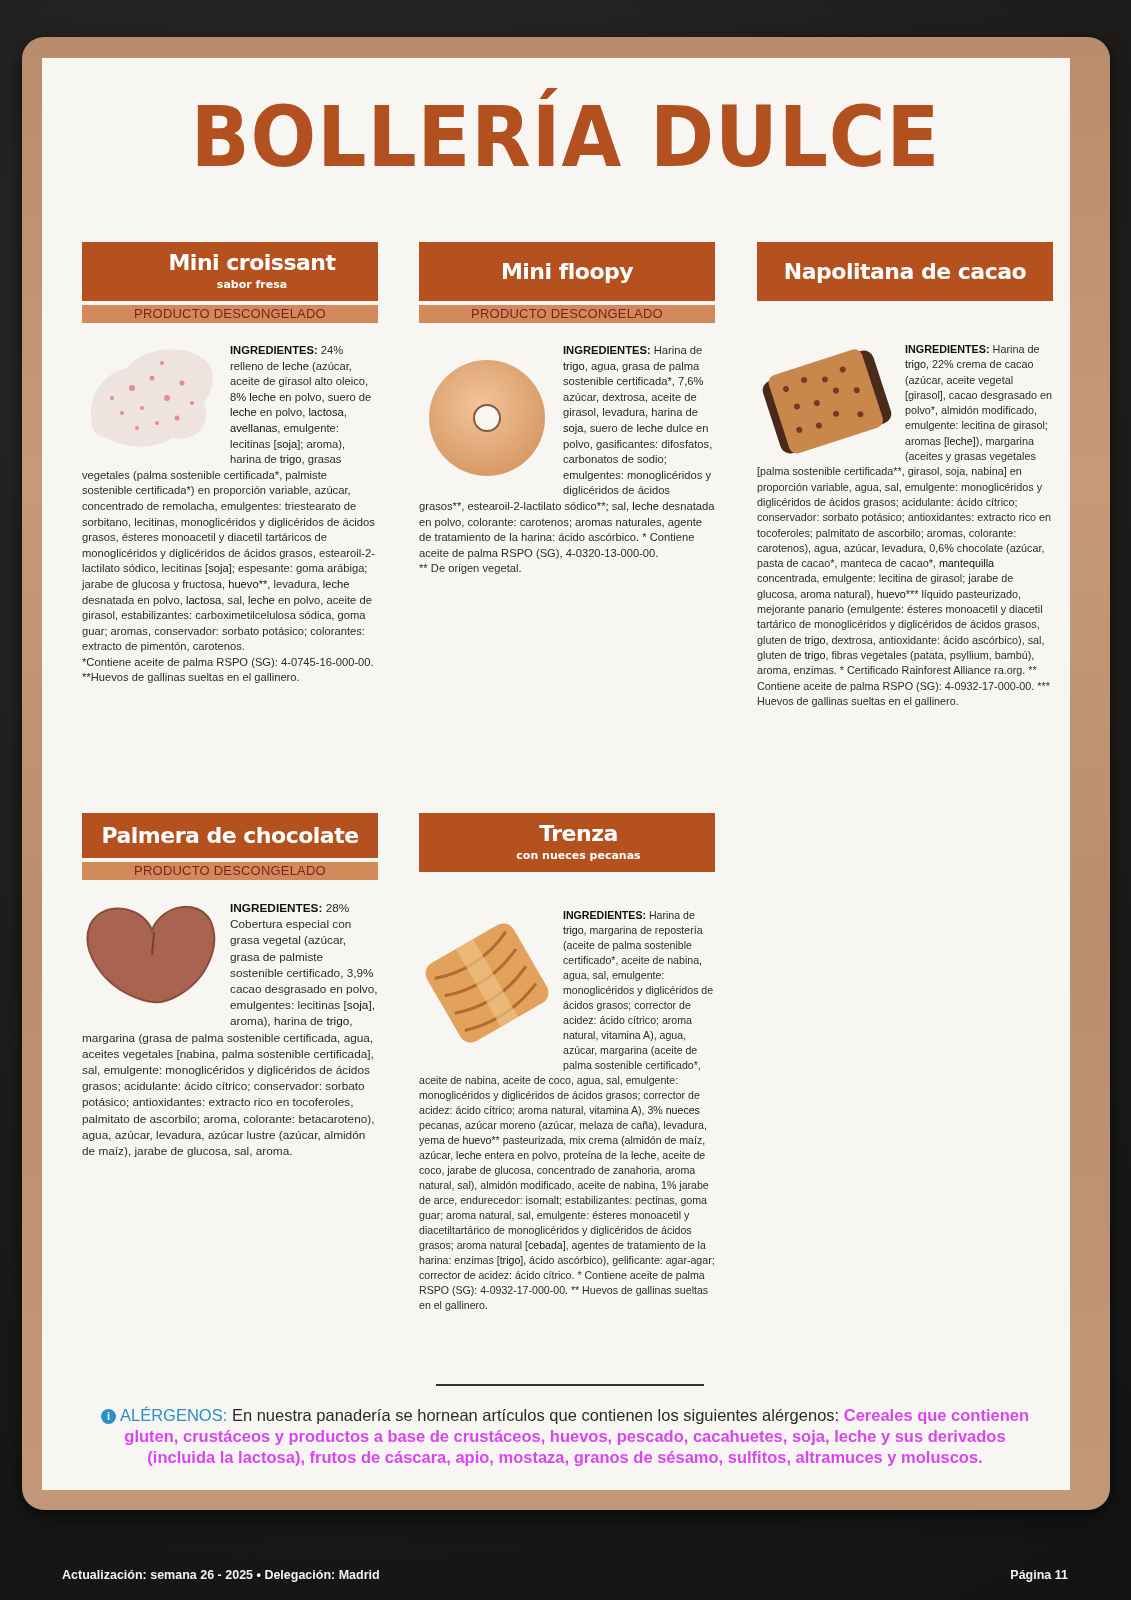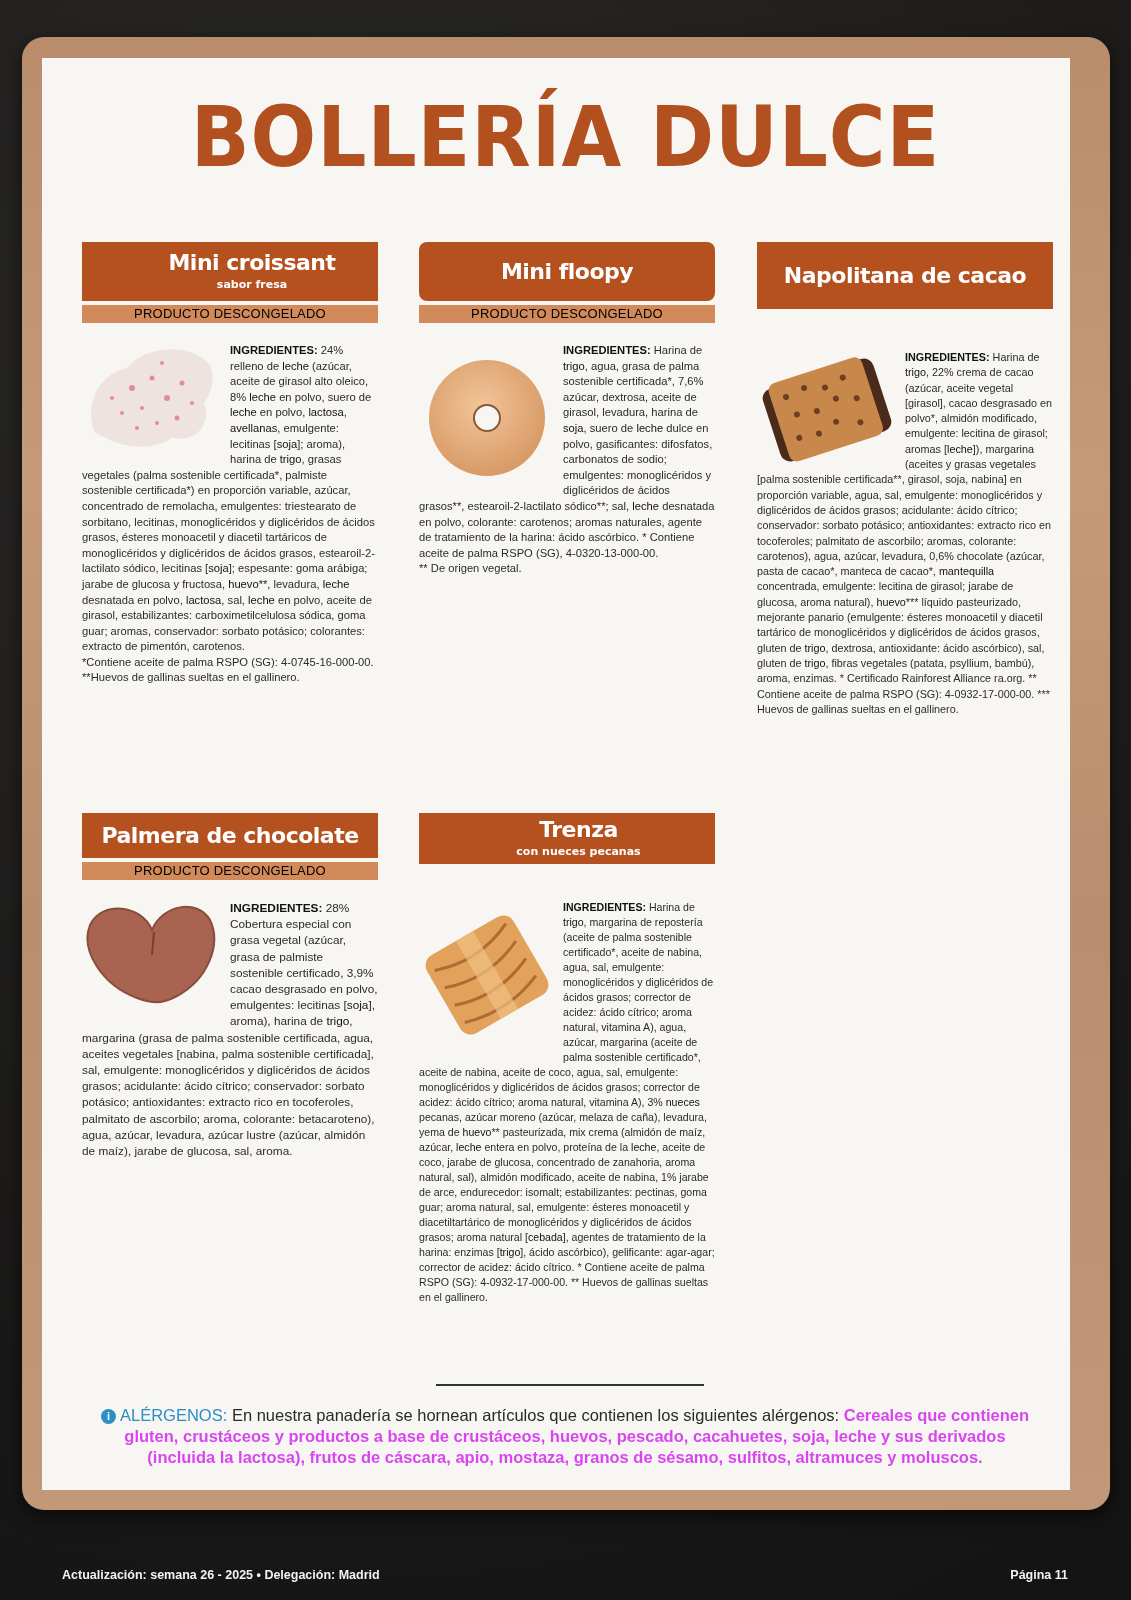--- a/index.html
+++ b/index.html
@@ -29,21 +29,21 @@
   }
   .card { position: absolute; width: 296px; }
   .card-head {
     background: #b4511f; color: #fff; text-align: center;
     font-family: "DejaVu Sans", sans-serif; font-weight: bold;
     display: flex; flex-direction: column; justify-content: center;
   }
   .card-head .name { font-size: 22px; line-height: 26px; letter-spacing: -0.5px; }
   .card-head .sub { font-size: 11px; line-height: 18px; }
   .tag {
-    margin-top: 4px; height: 18px; background: #d38a5a; color: #000000;
+    margin-top: 4px; height: 18px; background: #d38a5a; color: #7f1d1d;
     text-align: center; font-size: 13px; line-height: 18px; letter-spacing: 0.2px;
   }
   .body-wrap { position: relative; margin-top: 20px; }
   .photo { float: left; margin-right: 8px; margin-bottom: 2px; }
   .ingr {
     font-family: "Liberation Sans", sans-serif;
     font-size: 11.2px; line-height: 15.6px; color: #2b2b2b;
   }
   .ingr b { font-weight: normal; color: #111; }
   .ingr .lead { font-weight: bold; color: #111; }
@@ -101,21 +101,21 @@
     </svg>
     <p class="ingr">
       <span class="lead">INGREDIENTES:</span> 24% relleno de <b>leche</b> (azúcar, aceite de girasol alto oleico, 8% <b>leche</b> en polvo, suero de <b>leche</b> en polvo, <b>lactosa</b>, <b>avellanas</b>, emulgente: lecitinas [<b>soja</b>]; aroma), harina de <b>trigo</b>, grasas vegetales (palma sostenible certificada*, palmiste sostenible certificada*) en proporción variable, azúcar, concentrado de remolacha, emulgentes: triestearato de sorbitano, lecitinas, monoglicéridos y diglicéridos de ácidos grasos, ésteres monoacetil y diacetil tartáricos de monoglicéridos y diglicéridos de ácidos grasos, estearoil-2-lactilato sódico, lecitinas [<b>soja</b>]; espesante: goma arábiga; jarabe de glucosa y fructosa, <b>huevo</b>**, levadura, <b>leche</b> desnatada en polvo, <b>lactosa</b>, sal, <b>leche</b> en polvo, aceite de girasol, estabilizantes: carboximetilcelulosa sódica, goma guar; aromas, conservador: sorbato potásico; colorantes: extracto de pimentón, carotenos.
       <span class="note">*Contiene aceite de palma RSPO (SG): 4-0745-16-000-00.</span>
       <span class="note">**Huevos de gallinas sueltas en el gallinero.</span>
     </p>
   </div>
 </div>
 
 <div class="card" style="left:419px; top:242px;">
-  <div class="card-head" style="height:59px;border-radius:8px;">
+  <div class="card-head" style="height:59px;">
     <div class="name">Mini floopy</div>
   </div>
   <div class="tag">PRODUCTO DESCONGELADO</div>
   <div class="body-wrap">
     <svg class="photo" width="136" height="140" viewBox="0 0 136 140">
       <defs>
           <radialGradient id="dg" cx="45%" cy="40%" r="60%">
             <stop offset="0" stop-color="#f2c59a"></stop>
             <stop offset="1" stop-color="#d89a66"></stop>
           </radialGradient>
@@ -124,21 +124,21 @@
       <circle cx="68" cy="75" r="13" fill="#f7f6f3" stroke="#8a5a36" stroke-width="2"></circle>
     </svg>
     <p class="ingr">
       <span class="lead">INGREDIENTES:</span> Harina de <b>trigo</b>, agua, grasa de palma sostenible certificada*, 7,6% azúcar, dextrosa, aceite de girasol, levadura, harina de <b>soja</b>, suero de <b>leche</b> dulce en polvo, gasificantes: difosfatos, carbonatos de sodio; emulgentes: monoglicéridos y diglicéridos de ácidos grasos**, estearoil-2-lactilato sódico**; sal, <b>leche</b> desnatada en polvo, colorante: carotenos; aromas naturales, agente de tratamiento de la harina: ácido ascórbico. * Contiene aceite de palma RSPO (SG), 4-0320-13-000-00.
       <span class="note">** De origen vegetal.</span>
     </p>
   </div>
 </div>
 
 <div class="card" style="left:757px; top:242px;">
-  <div class="card-head" style="height:67px;">
+  <div class="card-head" style="height:59px;">
     <div class="name">Napolitana de cacao</div>
   </div>
   <div class="body-wrap" style="margin-top:41px;">
     <svg class="photo" width="140" height="120" viewBox="0 0 140 120">
       <g transform="rotate(-18 70 60)">
         <rect x="12" y="22" width="116" height="76" rx="10" fill="#4a2a1a"></rect>
         <rect x="20" y="18" width="98" height="82" rx="8" fill="#c8884c"></rect>
         <g fill="#6e3d22">
           <circle cx="35" cy="35" r="3"></circle>
             <circle cx="55" cy="32" r="3"></circle>
@@ -171,21 +171,21 @@
       <path d="M70 30 C 60 5, 20 0, 8 25 C -2 50, 20 85, 55 98 C 72 104, 80 104, 95 96 C 125 80, 140 45, 128 20 C 115 -2, 80 5, 70 30 Z" fill="#a86450" stroke="#8a4d3c" stroke-width="2"></path>
       <path d="M72 32 L 70 55" stroke="#7a3e2e" stroke-width="2"></path>
     </svg>
     <p class="ingr" style="font-size:11.8px; line-height:16.2px;">
       <span class="lead">INGREDIENTES:</span> 28% Cobertura especial con grasa vegetal (azúcar, grasa de palmiste sostenible certificado, 3,9% cacao desgrasado en polvo, emulgentes: lecitinas [<b>soja</b>], aroma), harina de <b>trigo</b>, margarina (grasa de palma sostenible certificada, agua, aceites vegetales [nabina, palma sostenible certificada], sal, emulgente: monoglicéridos y diglicéridos de ácidos grasos; acidulante: ácido cítrico; conservador: sorbato potásico; antioxidantes: extracto rico en tocoferoles, palmitato de ascorbilo; aroma, colorante: betacaroteno), agua, azúcar, levadura, azúcar lustre (azúcar, almidón de maíz), jarabe de glucosa, sal, aroma.
     </p>
   </div>
 </div>
 
 <div class="card" style="left:419px; top:813px;">
-  <div class="card-head" style="height:51px;padding-left:23px;">
+  <div class="card-head" style="height:59px;padding-left:23px;">
     <div class="name">Trenza</div>
     <div class="sub">con nueces pecanas</div>
   </div>
   <div class="body-wrap" style="margin-top:36px;">
     <svg class="photo" width="136" height="150" viewBox="0 0 136 150">
       <g transform="rotate(-30 68 75)">
         <rect x="18" y="30" width="100" height="90" rx="12" fill="#e2a25c"></rect>
         <g stroke="#b06a32" stroke-width="3" fill="none">
           <path d="M25 45 Q 68 60 110 40"></path>
             <path d="M25 65 Q 68 80 110 60"></path>

